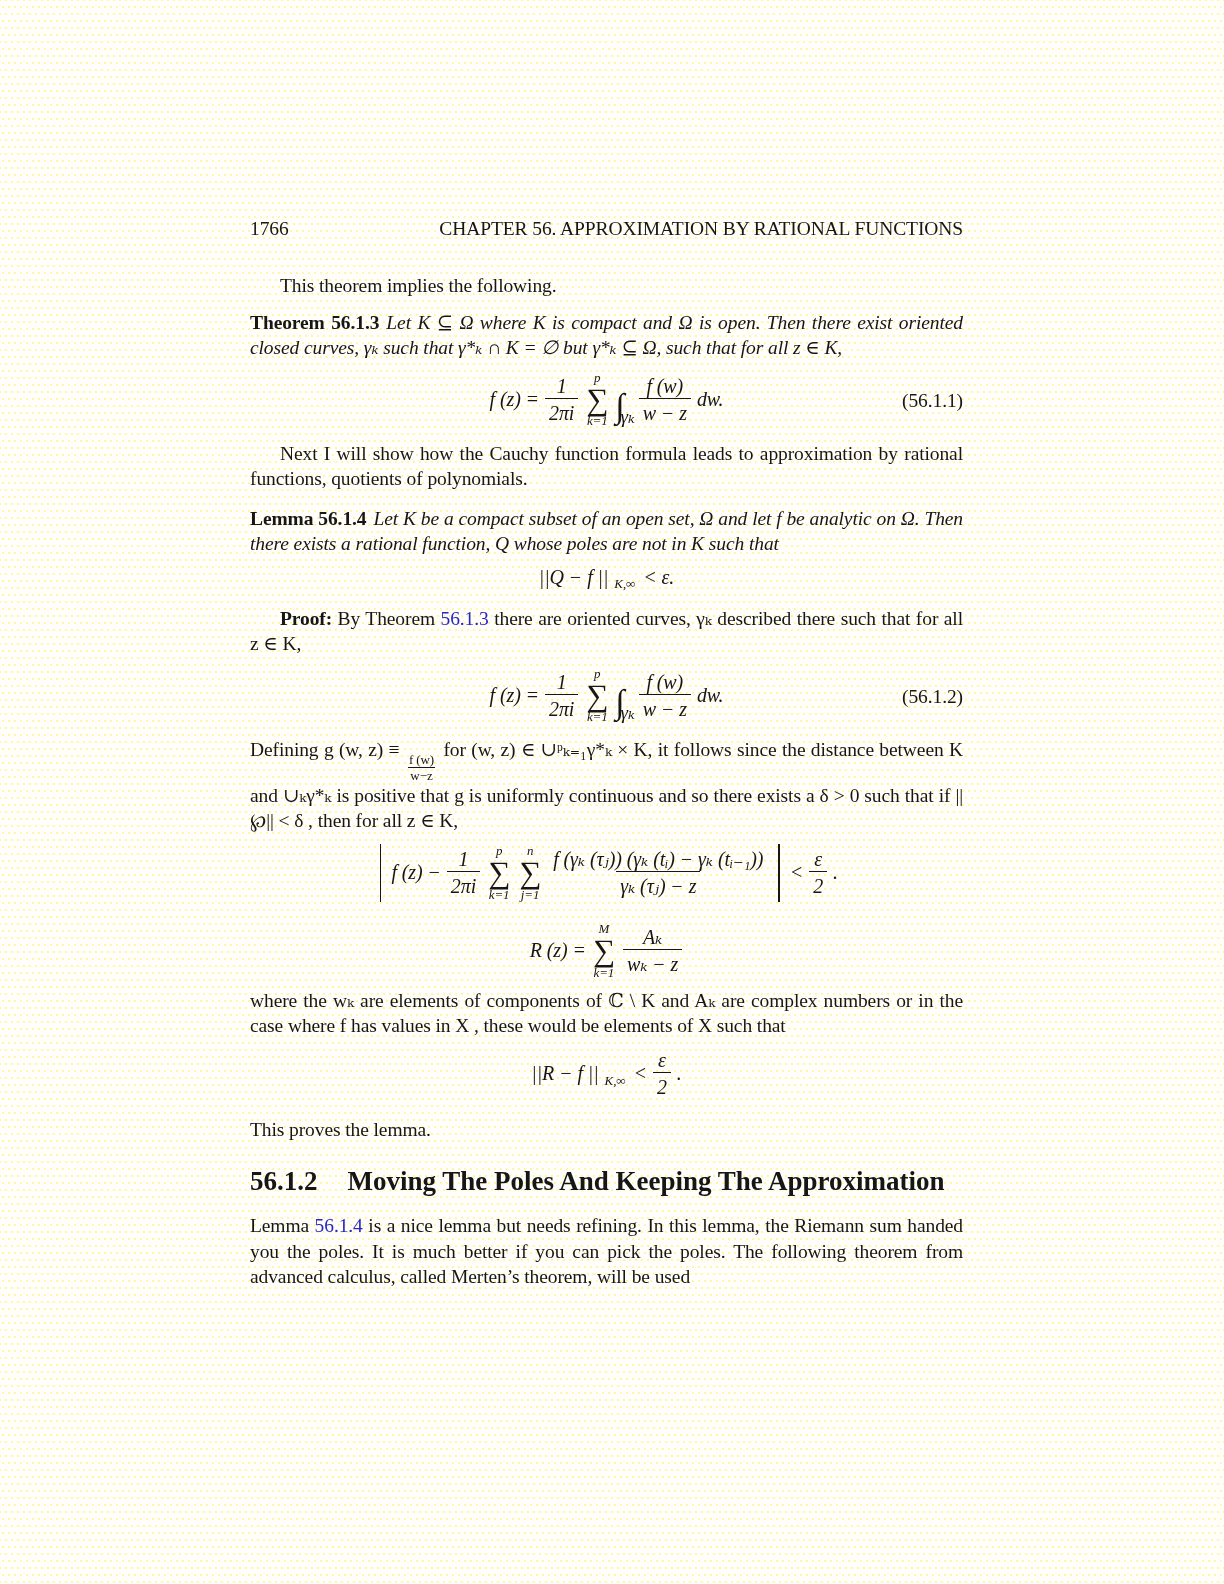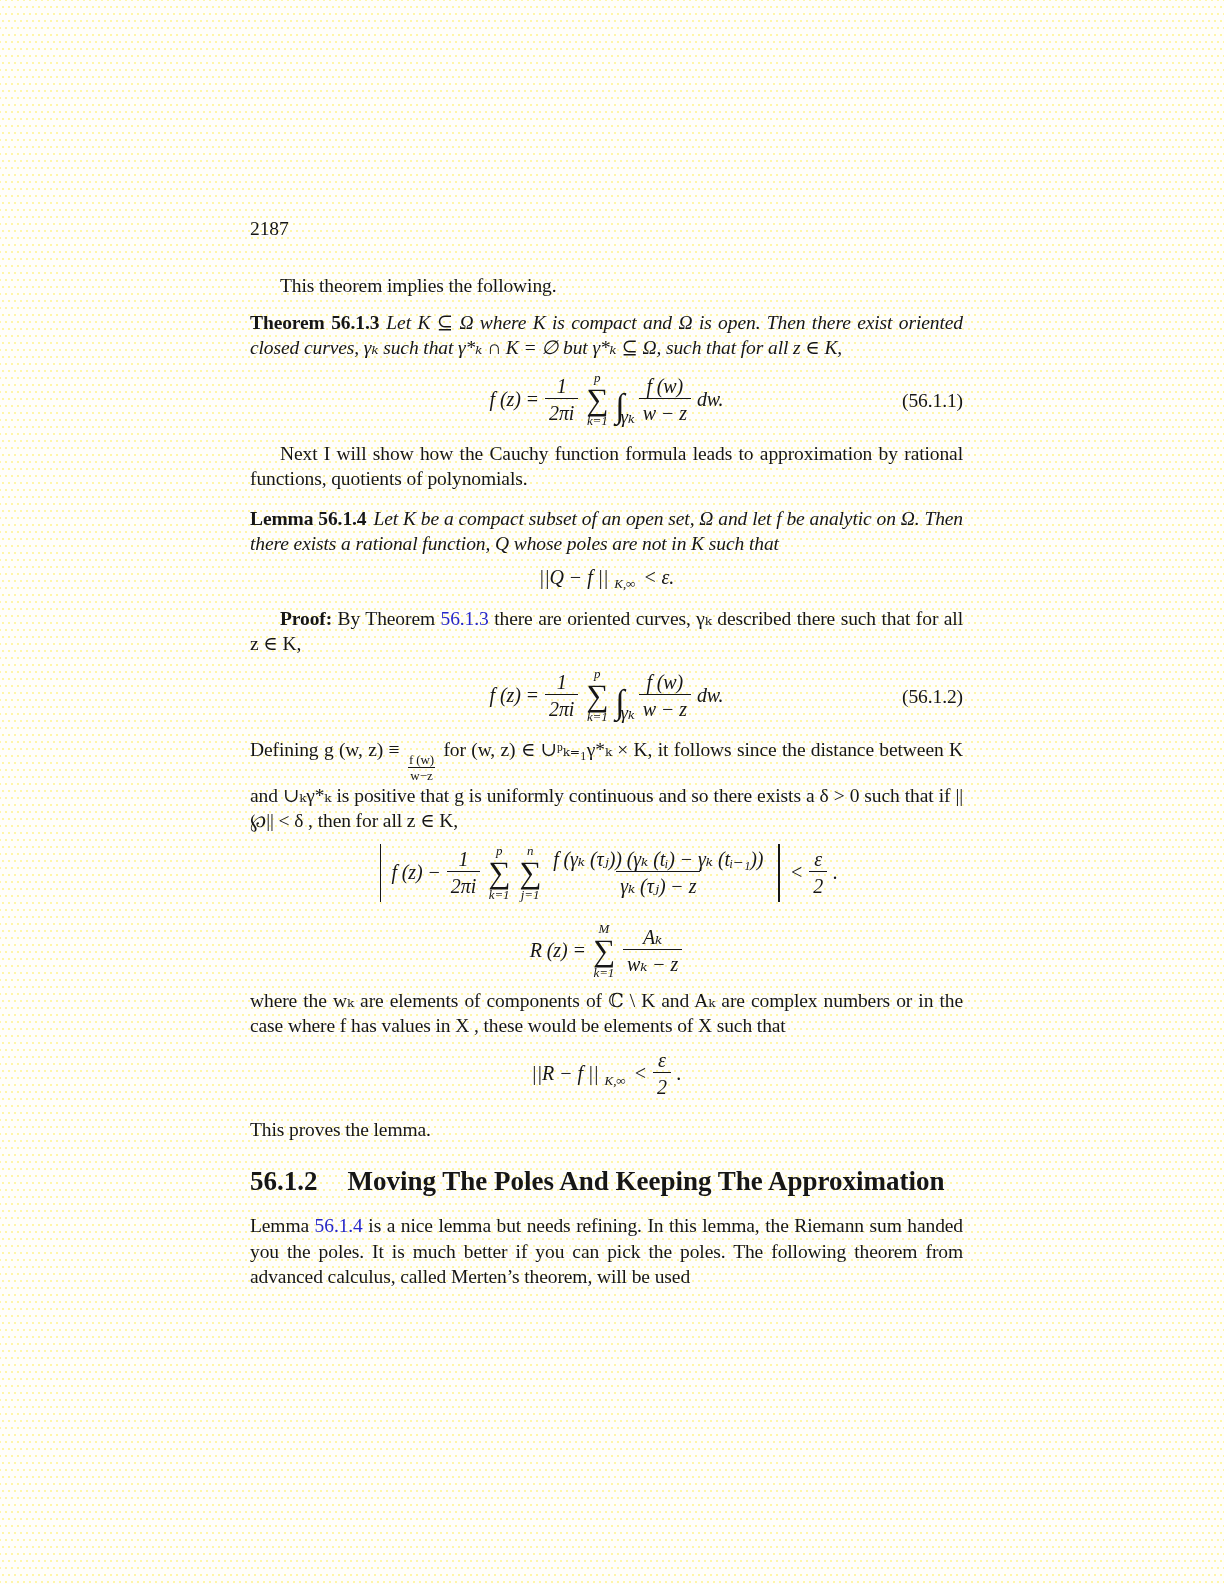--- a/index.html
+++ b/index.html
@@ -57,21 +57,22 @@
 
   h2.section { font-size: 27px; font-weight: bold; margin: 24px 0 16px; letter-spacing: 0; }
   h2.section .snum { margin-right: 30px; }
 </style>
 </head>
 <body>
 
 <div class="page">
 
   <div class="running-head">
-    <span>2187</span>
+    <span>1766</span>
+    <span>CHAPTER 56.  APPROXIMATION BY RATIONAL FUNCTIONS</span>
   </div>
 
   <p class="indent">This theorem implies the following.</p>
 
   <p class="thm"><span class="thm-label">Theorem 56.1.3</span><span class="thm-body">Let K ⊆ Ω where K is compact and Ω is open. Then there exist oriented closed curves, γₖ such that γ*ₖ ∩ K = ∅ but γ*ₖ ⊆ Ω, such that for all z ∈ K,</span></p>
 
   <div class="eqwrap">
     <div class="eq">
       <span>f (z) =</span>
       <span class="frac">

